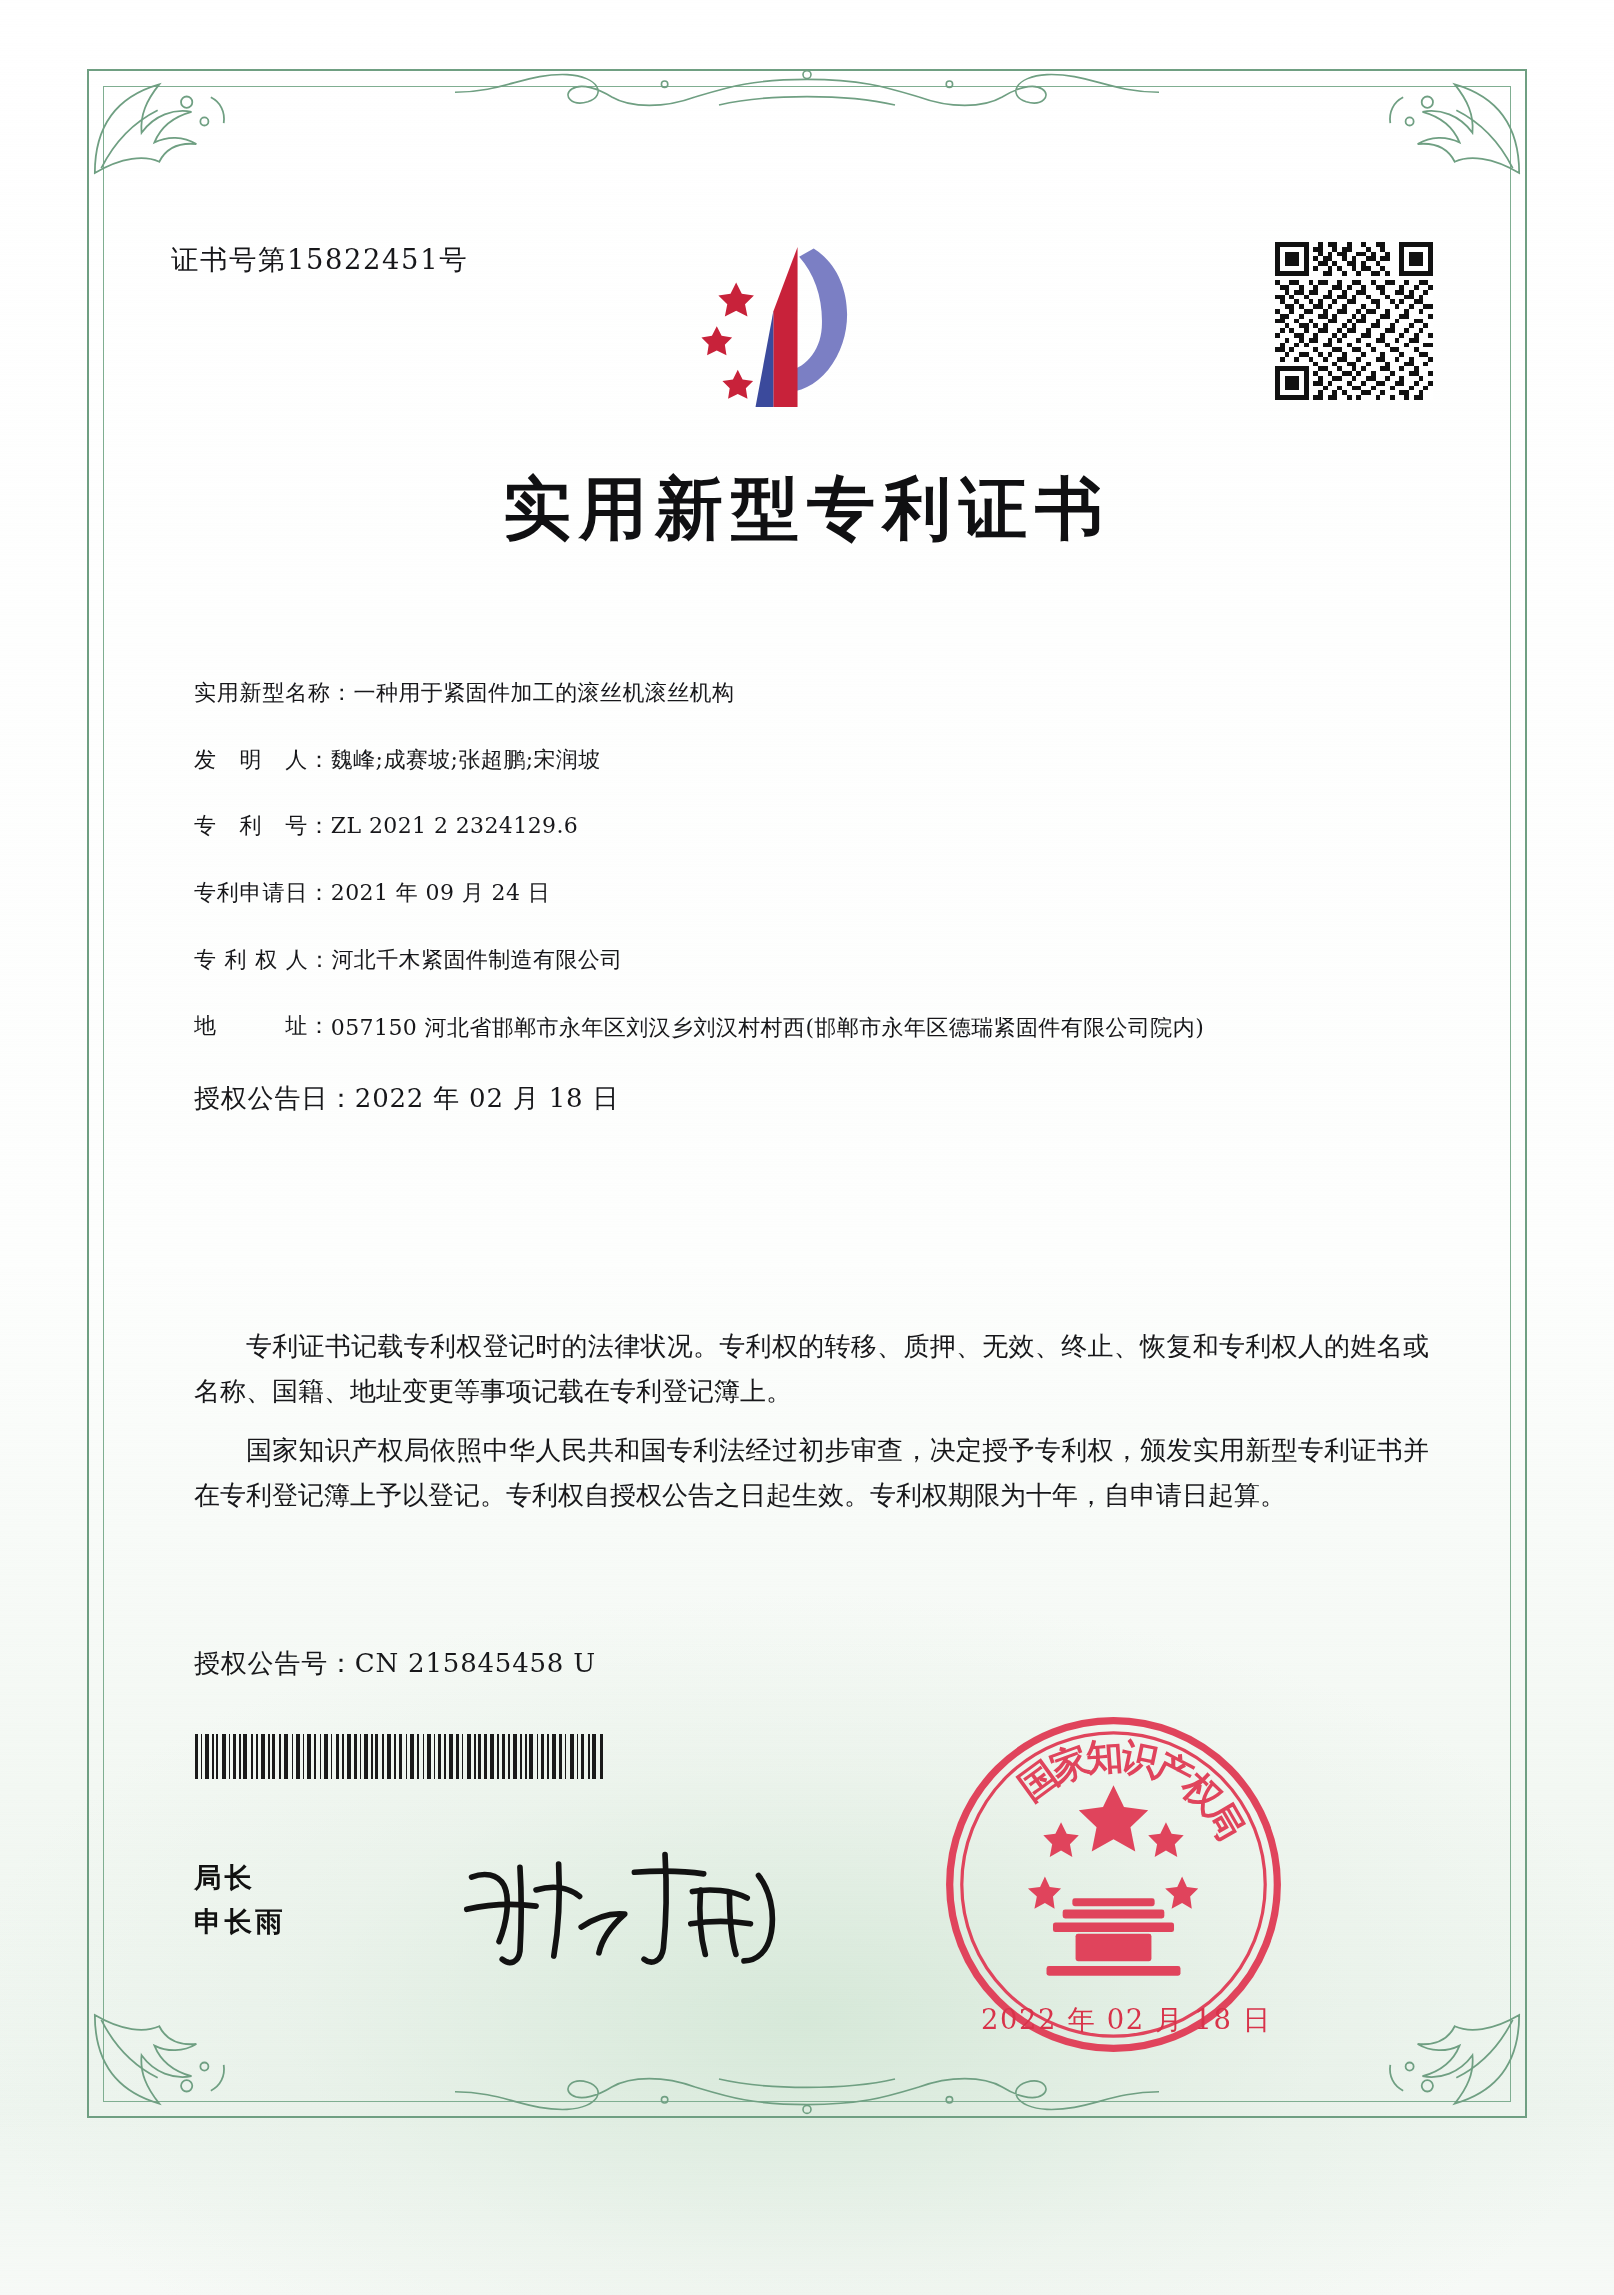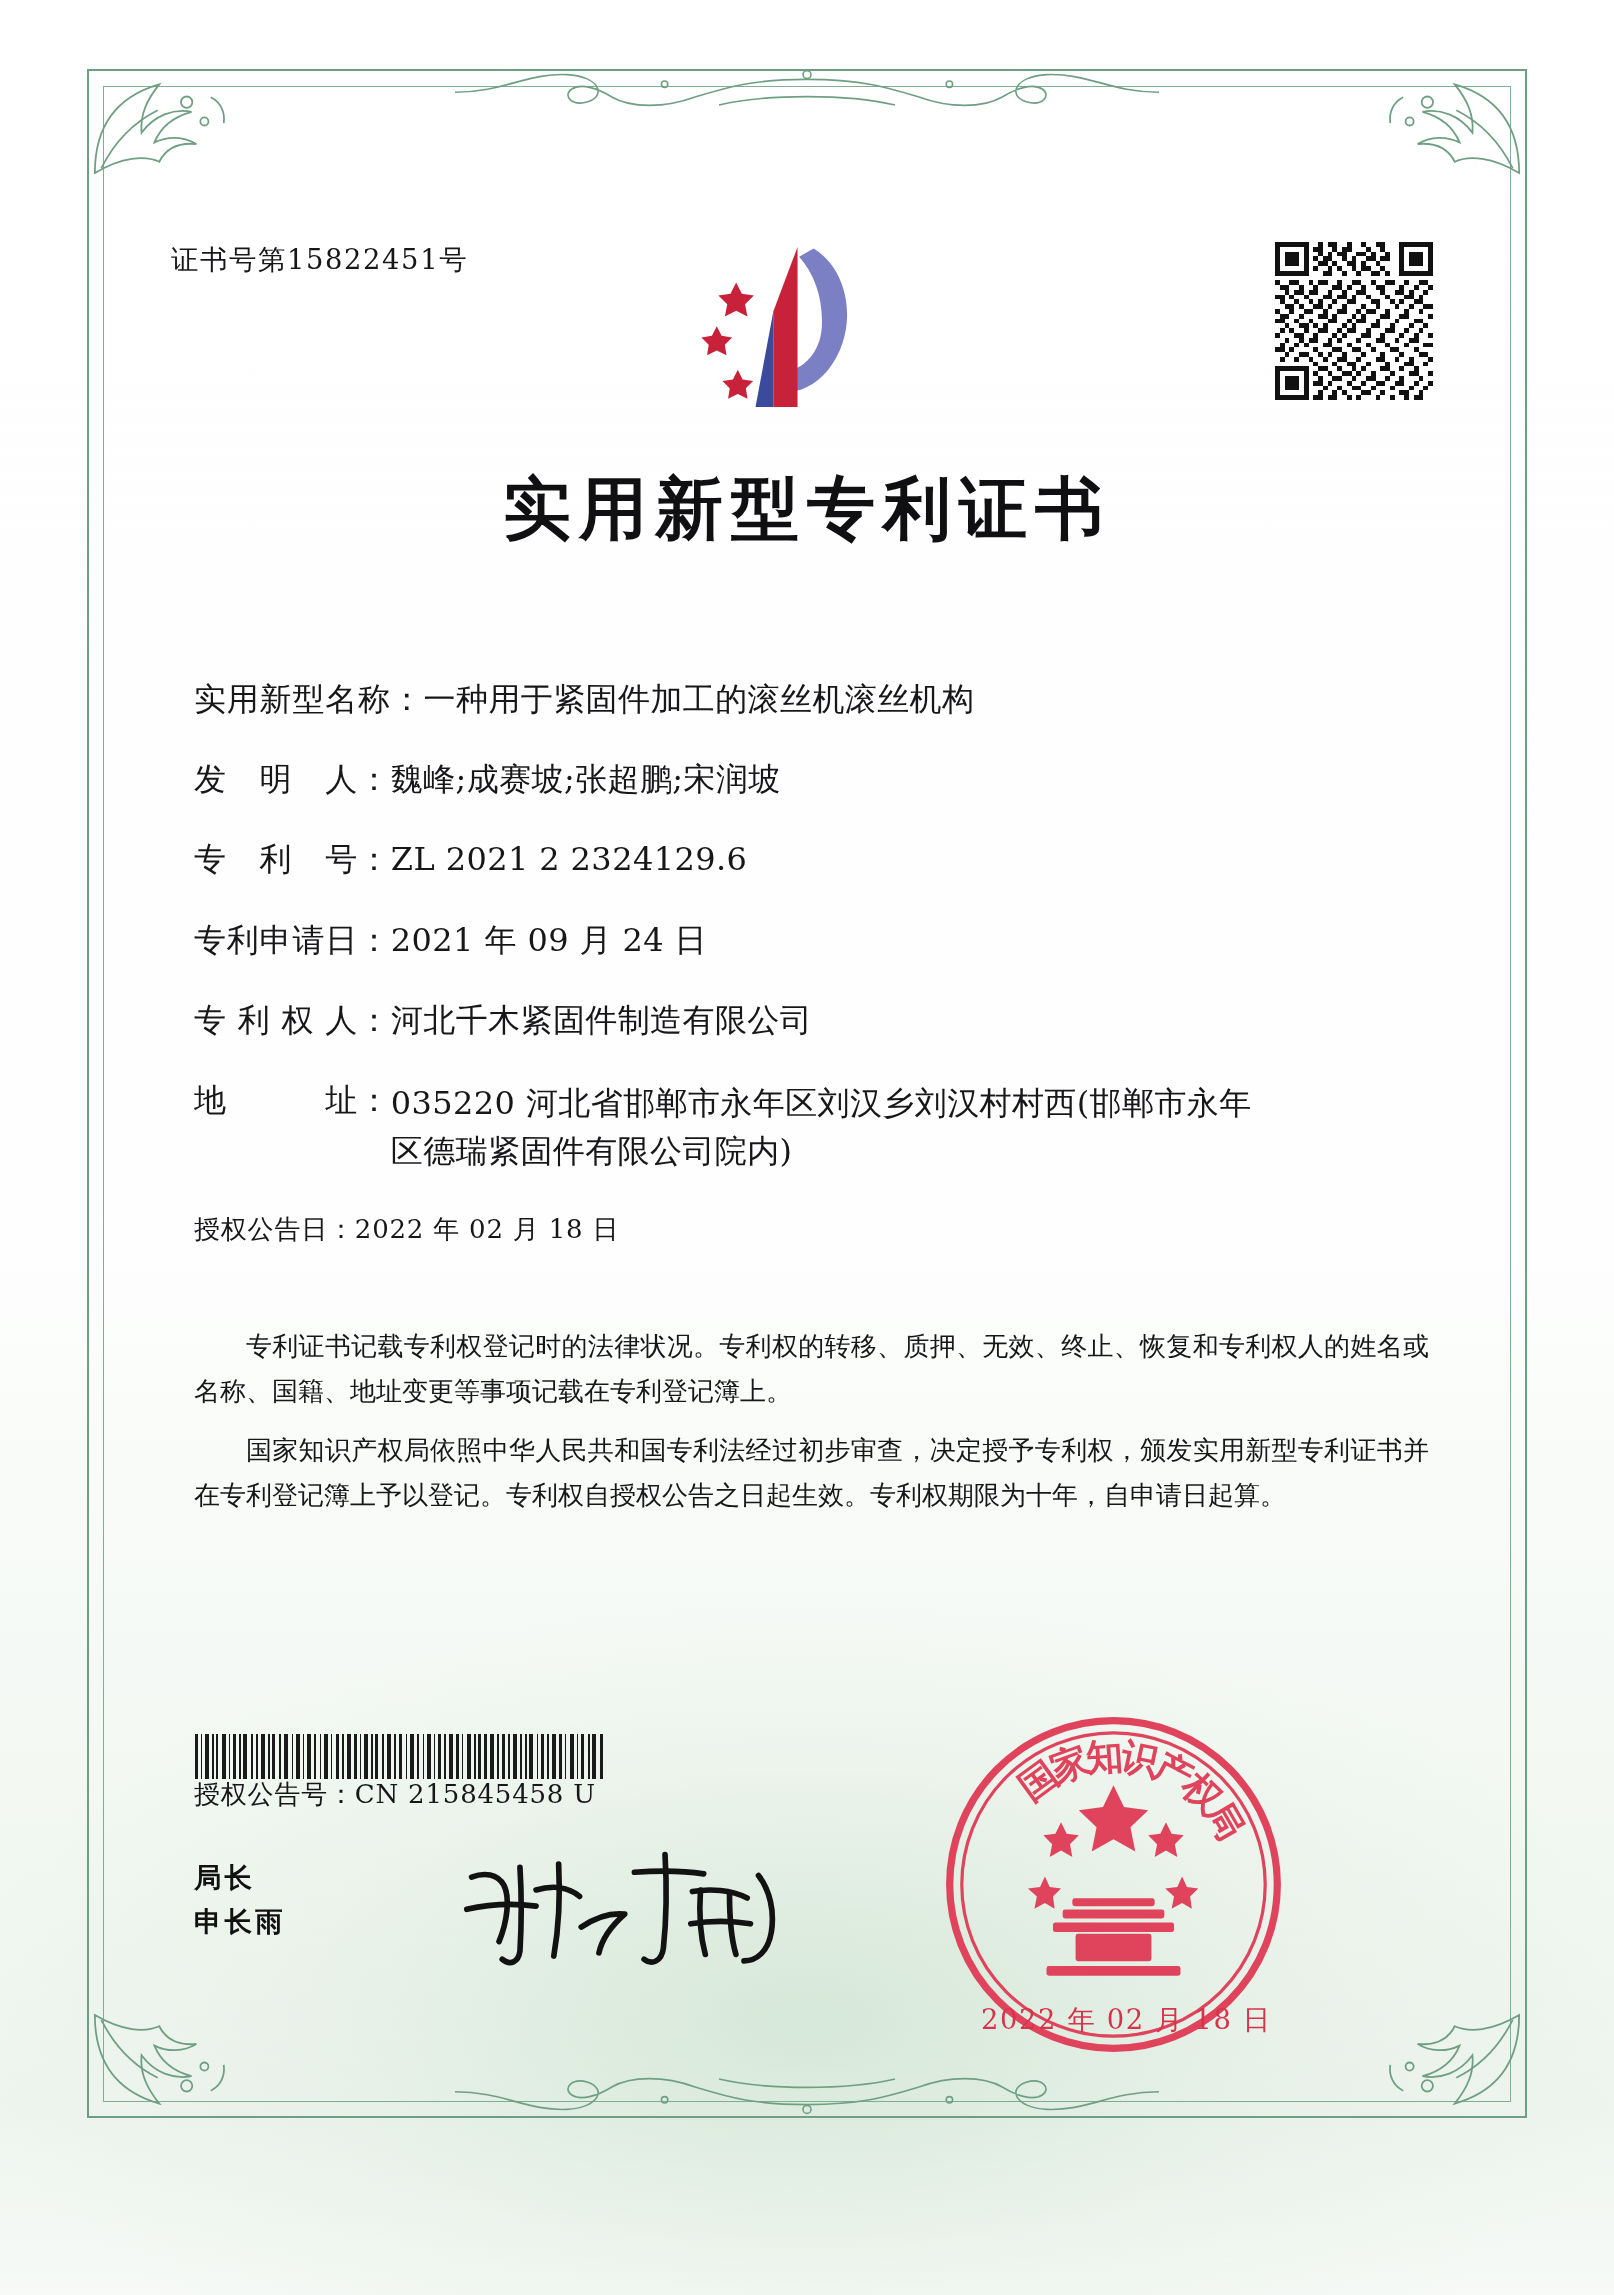--- a/index.html
+++ b/index.html
@@ -114,21 +114,21 @@
   .fields {
     position: absolute;
     left: 194px; top: 678px;
     width: 1259px;
     font-family: "DejaVu Serif", "Liberation Serif", serif;
     color: #17171a;
   }
   .field-row {
     display: flex;
     align-items: flex-start;
-    font-size: 32px;
+    font-size: 22px;
     line-height: 1.35;
     margin-bottom: 37px;
     white-space: nowrap;
   }
   .field-label {
     flex: 0 0 auto;
     letter-spacing: 0.8px;
   }
   .field-value {
     flex: 1 1 auto;
@@ -595,21 +595,21 @@
     <div class="field-row">
       <span class="field-label">专利申请日：</span>
       <span class="field-value">2021 年 09 月 24 日</span>
     </div>
     <div class="field-row">
       <span class="field-label">专 利 权 人：</span>
       <span class="field-value">河北千木紧固件制造有限公司</span>
     </div>
     <div class="field-row addr-row">
       <span class="field-label">地　　　址：</span>
-      <span class="field-value">035220 河北省邯郸市永年区刘汉乡刘汉村村西(邯郸市永年区德瑞紧固件有限公司院内)</span>
+      <span class="field-value">057150 河北省邯郸市永年区刘汉乡刘汉村村西(邯郸市永年区德瑞紧固件有限公司院内)</span>
     </div>
     <div class="two-col">
       <div class="left">
         <span>授权公告日：</span><span>2022 年 02 月 18 日</span>
       </div>
       <div class="right">
         <span>授权公告号：</span><span>CN 215845458 U</span>
       </div>
     </div>
   </div>

